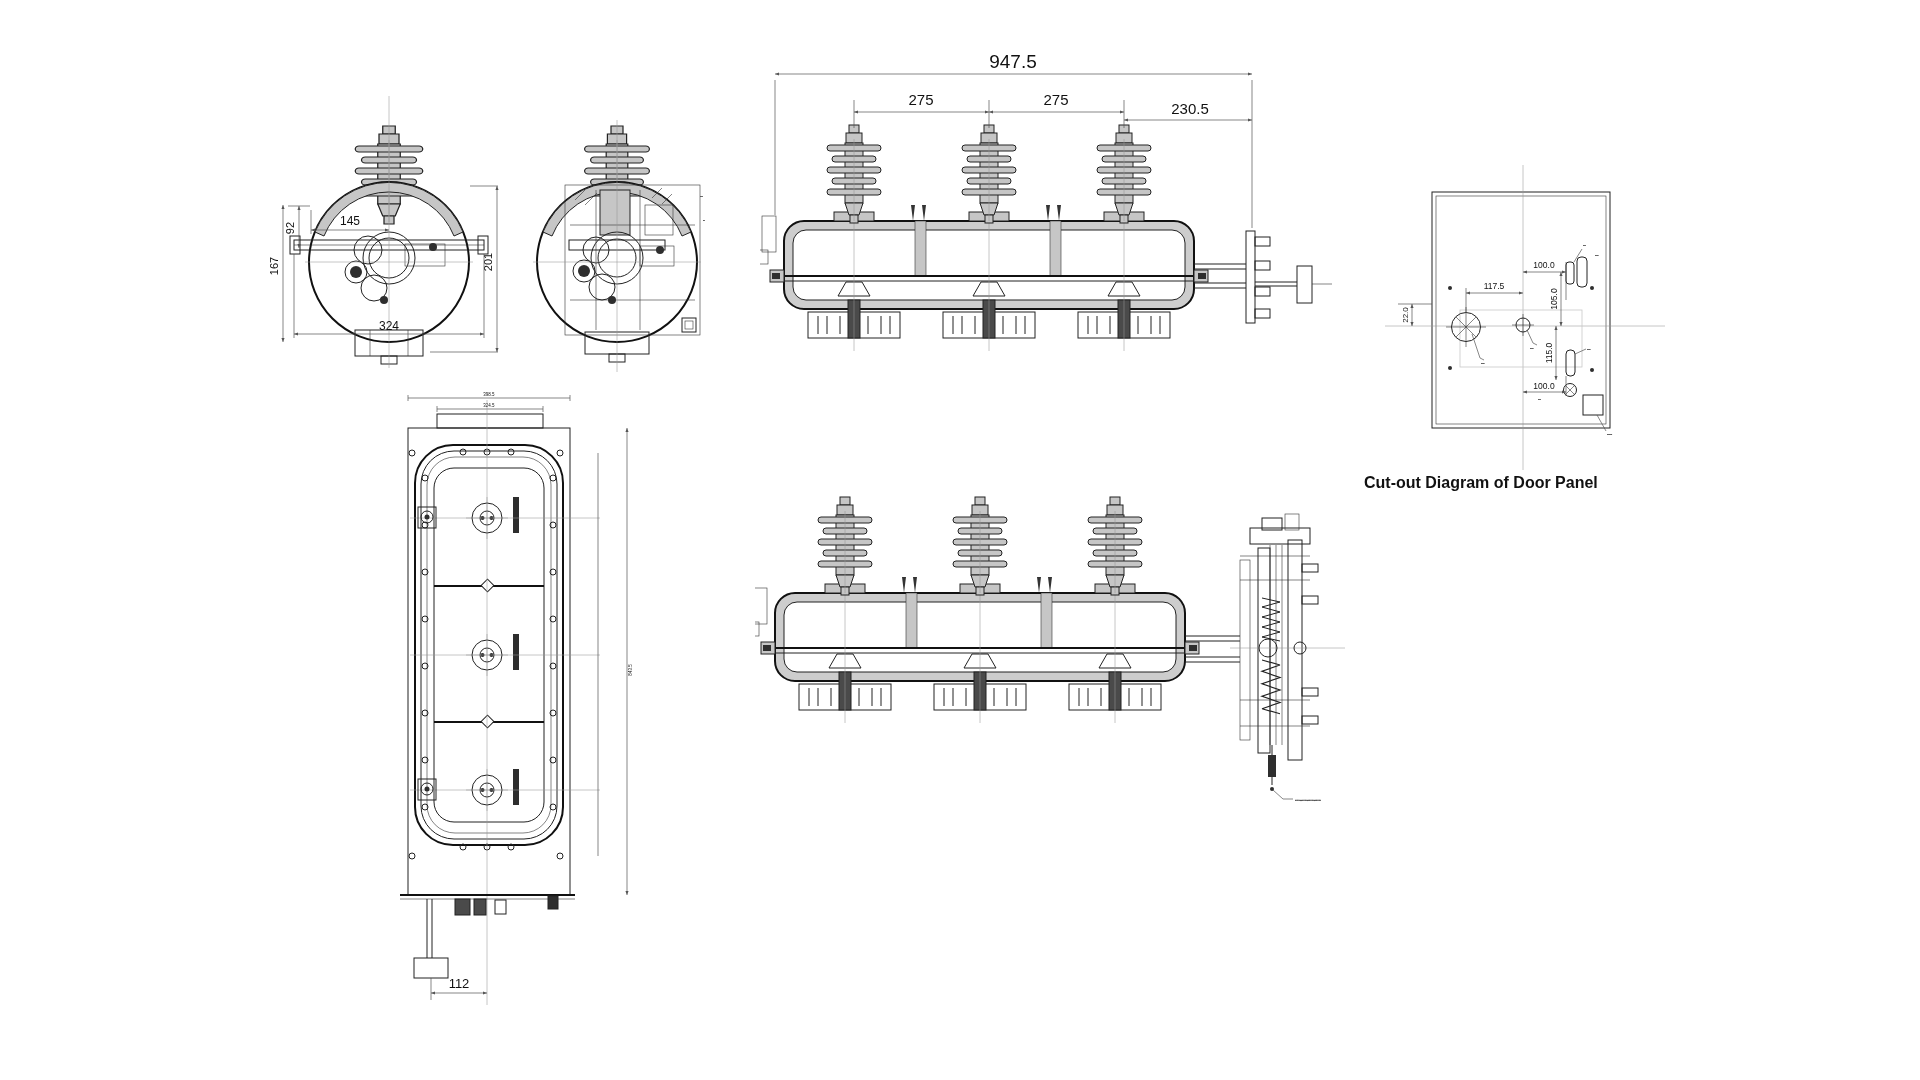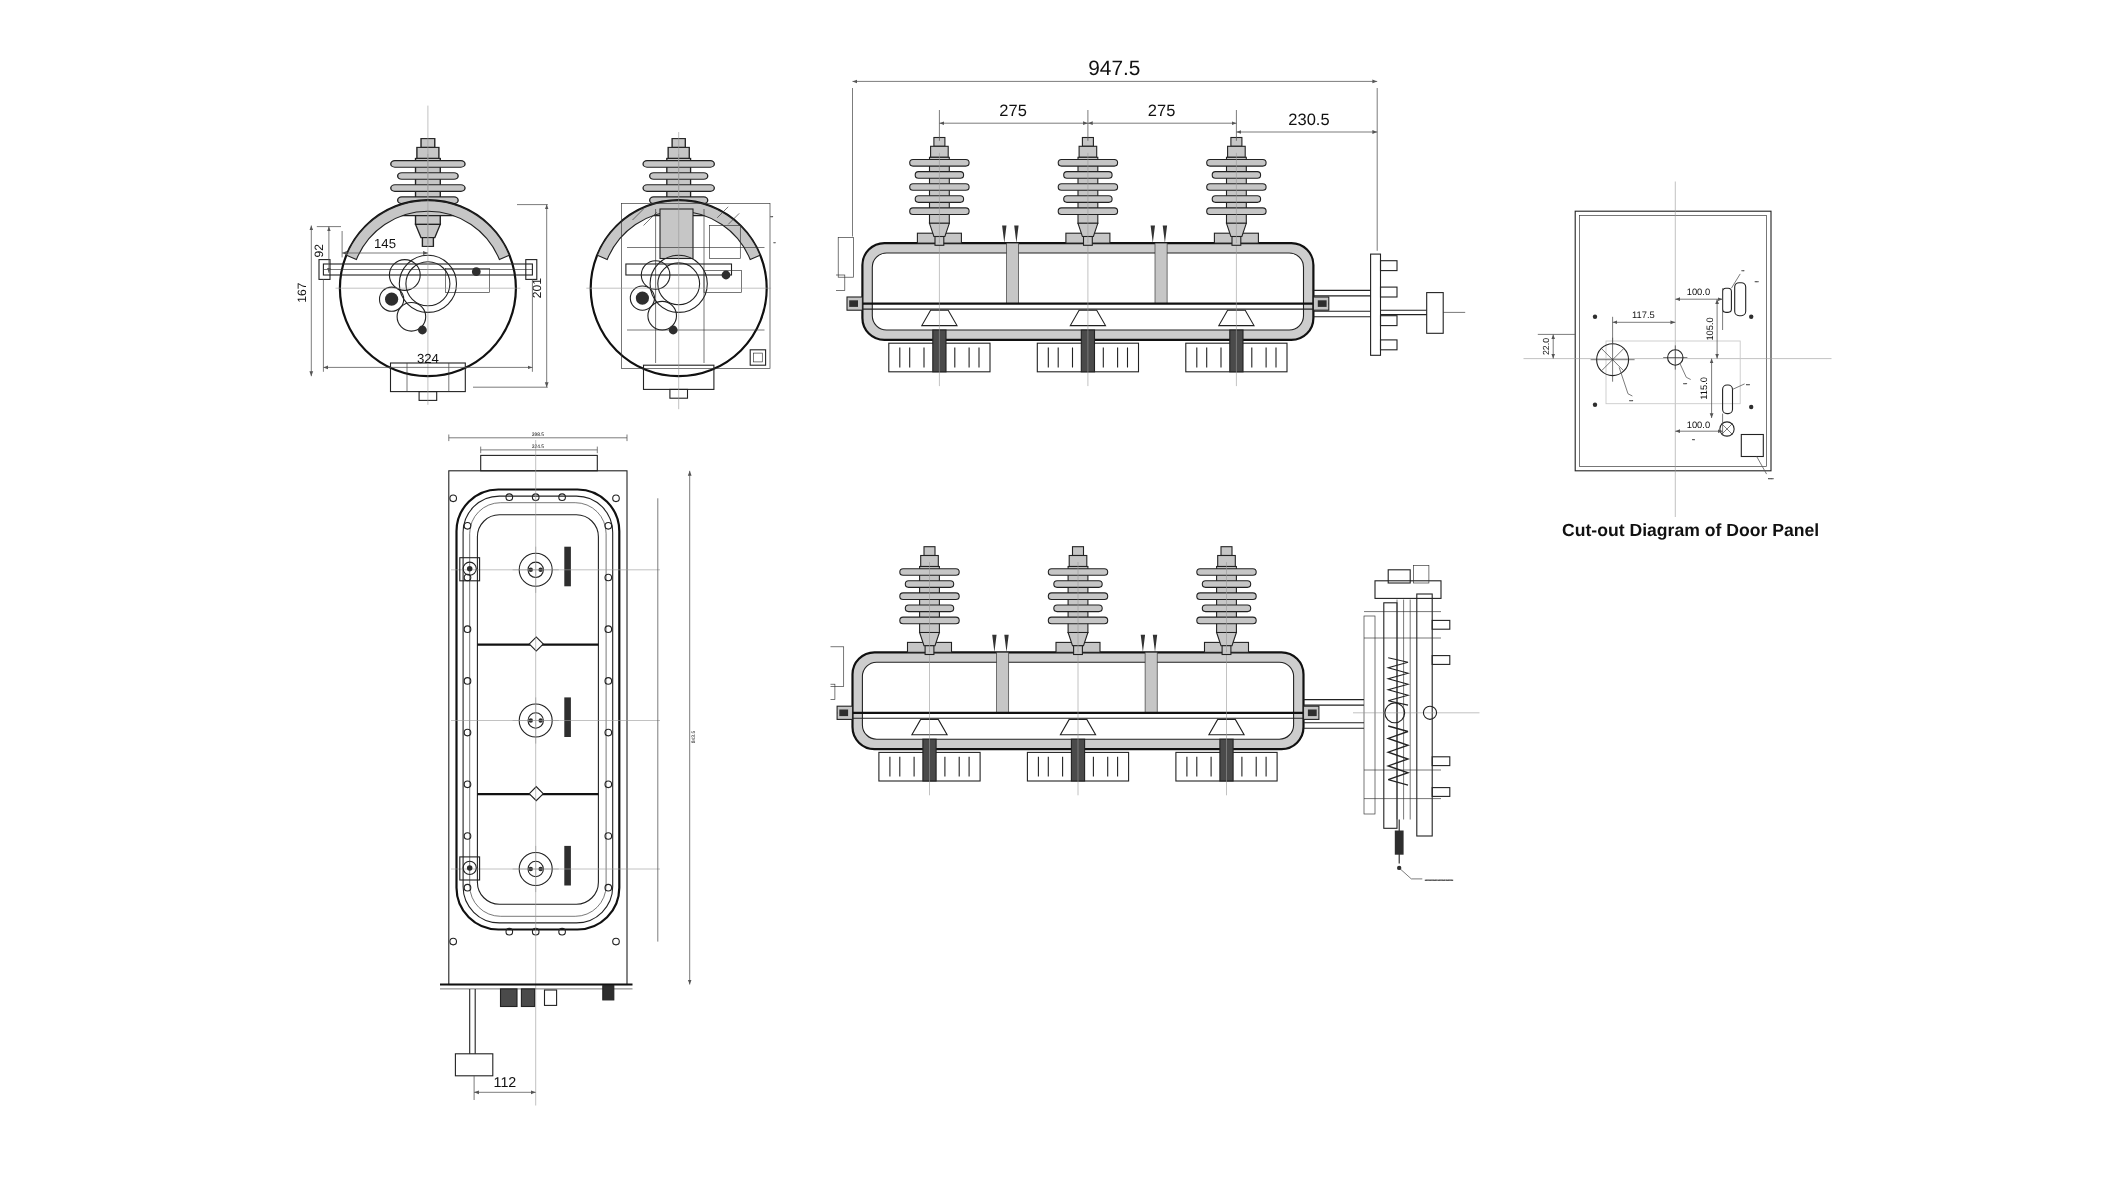--- a/index.html
+++ b/index.html
@@ -255,21 +255,21 @@
     <line x1="1556" y1="326" x2="1556" y2="380" class="dim" marker-start="url(#arr)" marker-end="url(#arr)"></line>
     <text class="t" font-size="8.5" text-anchor="middle" transform="translate(1552,353) rotate(-90)">115.0</text>
     <line x1="1523" y1="392" x2="1566" y2="392" class="dim" marker-start="url(#arr)" marker-end="url(#arr)"></line>
     <line x1="1566" y1="376" x2="1566" y2="396" class="dim"></line>
     <text class="t" x="1544" y="389" font-size="8.5" text-anchor="middle">100.0</text>
     <line x1="1398" y1="304" x2="1432" y2="304" class="dim"></line>
     <line x1="1412" y1="304" x2="1412" y2="326" class="dim" marker-start="url(#arr)" marker-end="url(#arr)"></line>
     <text class="t" font-size="8" text-anchor="middle" transform="translate(1408,315) rotate(-90)">22.0</text>
   </svg>
 
-  <div class="caption" style="left:1420px;top:474px">Cut-out Diagram of Door Panel</div>
+  <div class="caption" style="left:1364px;top:474px">Cut-out Diagram of Door Panel</div>
 
   <svg class="view" style="left:395px;top:390px" width="265" height="630" viewBox="395 390 265 630">
 
     <line x1="408" y1="398" x2="570" y2="398" class="dim"></line>
     <line x1="408" y1="395" x2="408" y2="401" class="dim"></line>
     <line x1="570" y1="395" x2="570" y2="401" class="dim"></line>
     <text class="t" x="489" y="396" font-size="4.5" text-anchor="middle">398.5</text>
     <line x1="437" y1="409" x2="543" y2="409" class="dim"></line>
     <line x1="437" y1="406" x2="437" y2="412" class="dim"></line>
     <line x1="543" y1="406" x2="543" y2="412" class="dim"></line>

